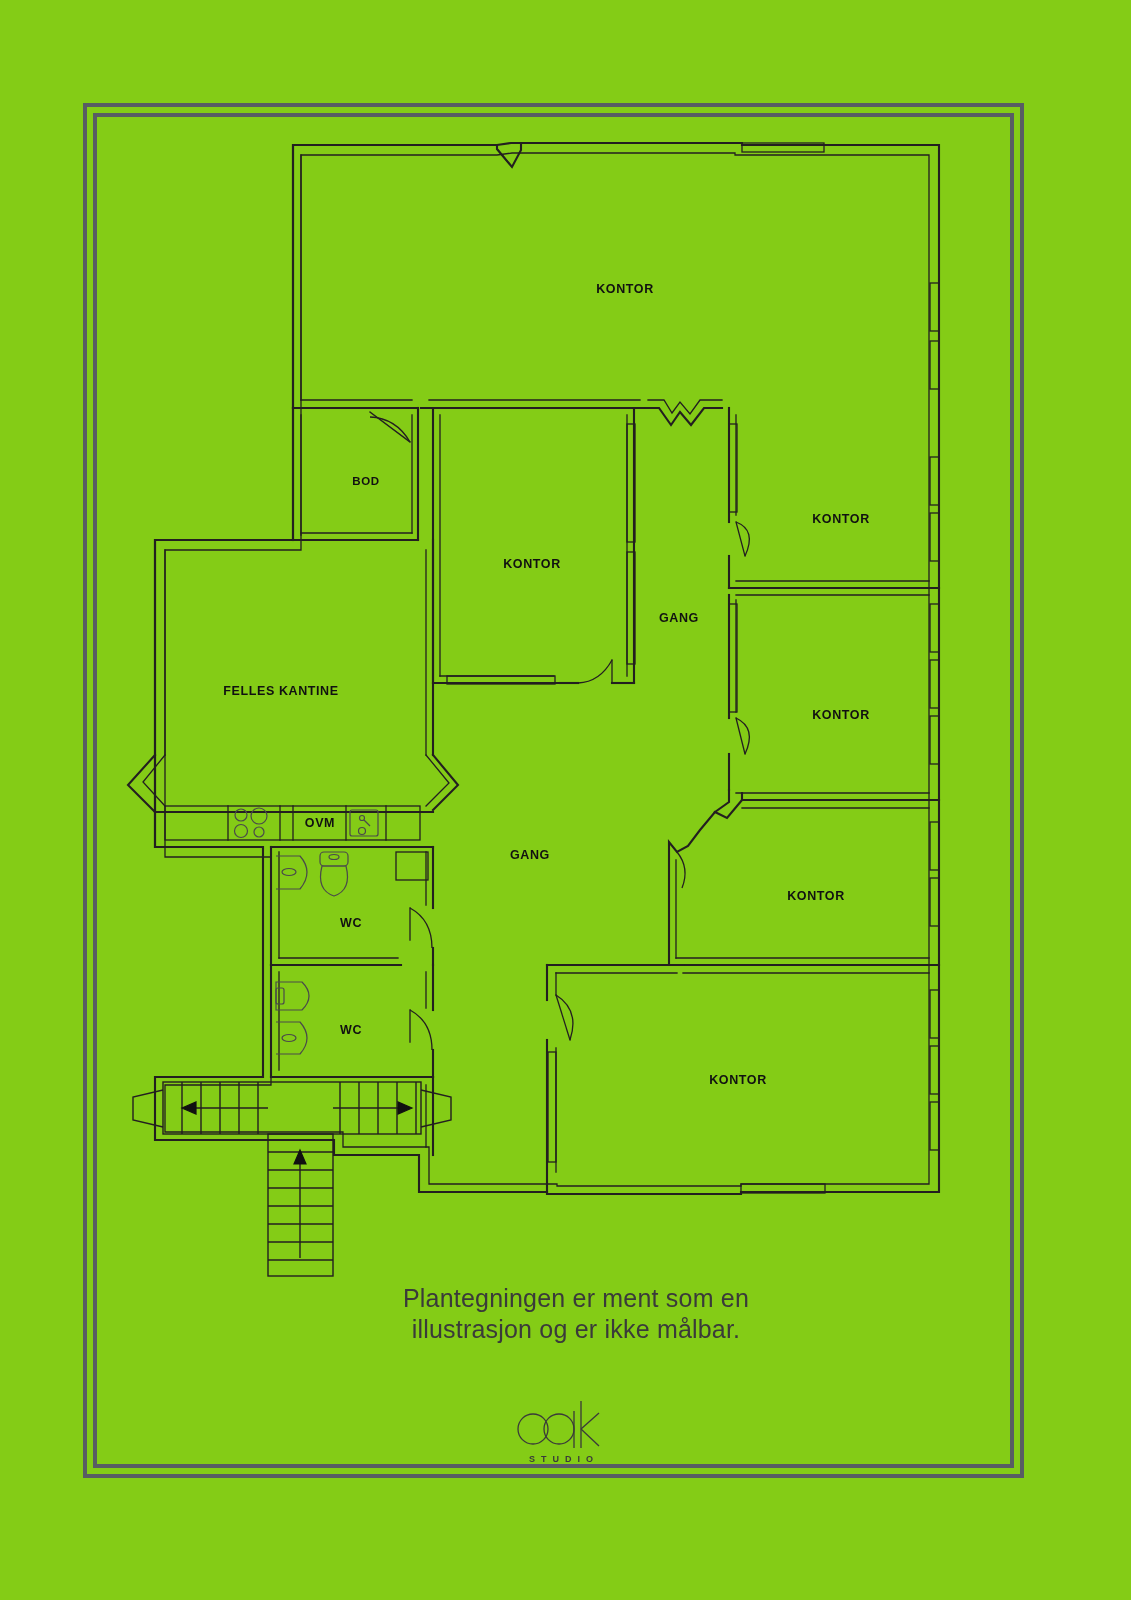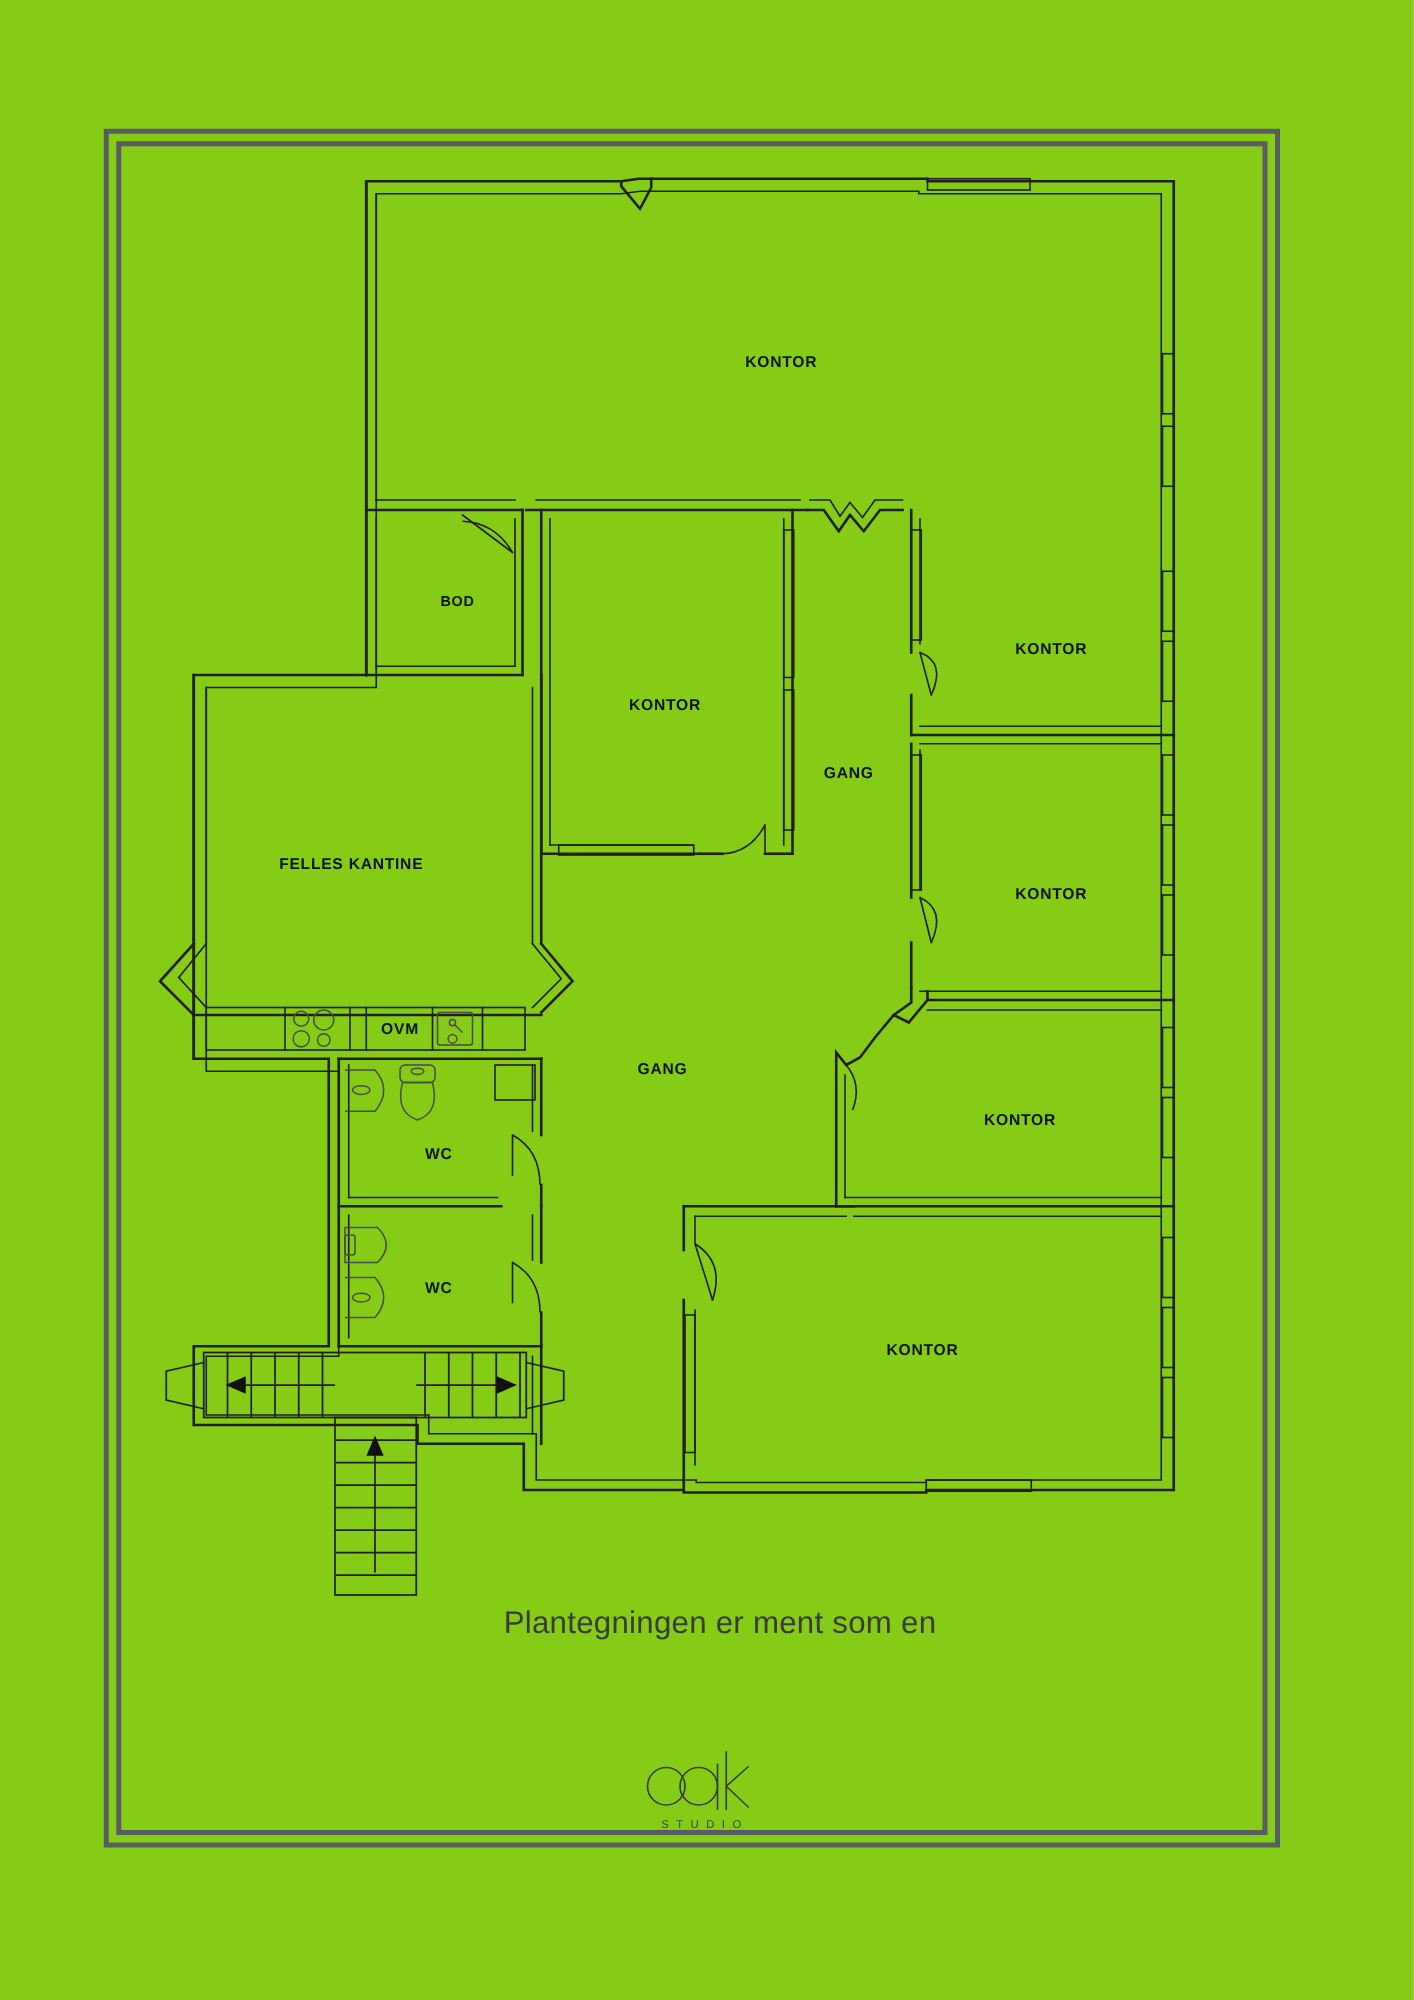--- a/index.html
+++ b/index.html
@@ -103,20 +103,21 @@
     letter-spacing: 0.2px;
     padding-left: 21px;
   }
   #caption div { white-space: nowrap; }
   #logo {
     position: absolute;
     left: 0;
     right: 0;
     top: 1396px;
     text-align: center;
+    font-weight: bold;
   }
   #logo svg { display: inline-block; }
   .logo-word {
     font-family: "Liberation Sans", sans-serif;
     font-size: 9px;
     letter-spacing: 6px;
     fill: #3a3a3a;
     text-anchor: middle;
   }
 </style>
@@ -429,20 +430,21 @@
       <text class="room-label rl-12" x="738" y="1081">KONTOR</text>
       <text class="room-label rl-12" x="351" y="924">WC</text>
       <text class="room-label rl-12" x="351" y="1031">WC</text>
       <text class="room-label rl-12" x="320" y="824">OVM</text>
     </g>
 
   </svg>
 
   <div id="caption">
     <div>Plantegningen er ment som en</div>
+    <div>illustrasjon og er ikke målbar.</div>
   </div>
 
   <div id="logo">
     <svg width="130" height="70" viewBox="0 0 130 70">
 
       <circle cx="32" cy="33" r="15" fill="none" stroke="#3a3a3a" stroke-width="1.3"></circle>
       <circle cx="58" cy="33" r="15" fill="none" stroke="#3a3a3a" stroke-width="1.3"></circle>
       <line x1="73" y1="15" x2="73" y2="52" stroke="#3a3a3a" stroke-width="1.3"></line>
       <line x1="80" y1="5" x2="80" y2="52" stroke="#3a3a3a" stroke-width="1.3"></line>
       <line x1="80" y1="33" x2="98" y2="17" stroke="#3a3a3a" stroke-width="1.3"></line>

